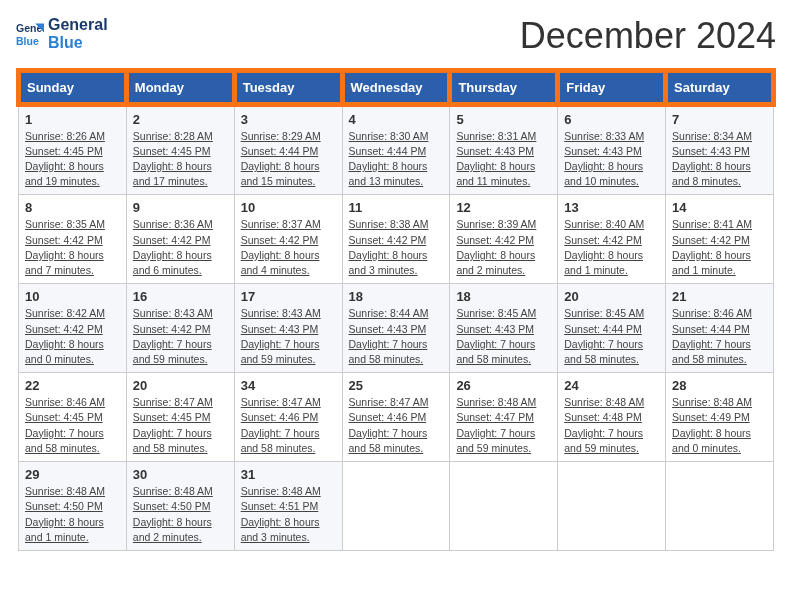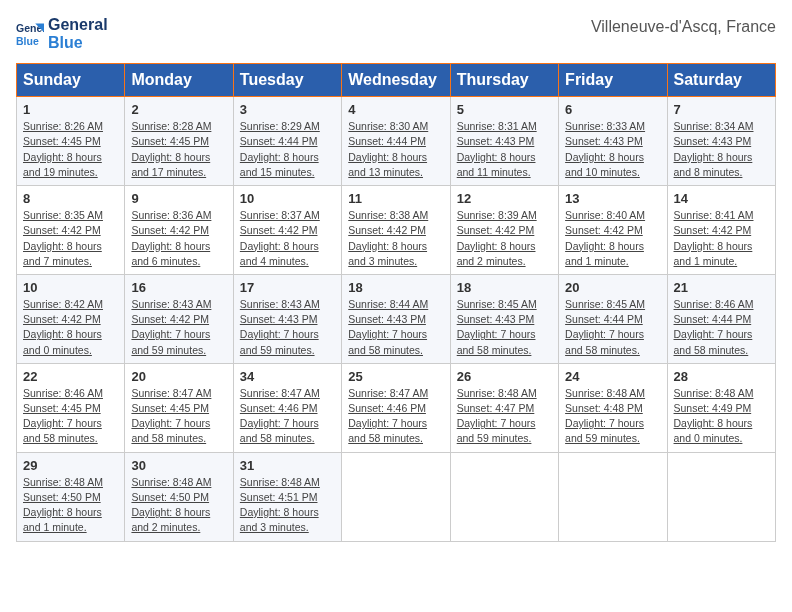--- a/index.html
+++ b/index.html
@@ -42,23 +42,23 @@
     table {
       width: 100%;
       border-collapse: collapse;
       font-size: 11px;
     }
     thead tr th {
       background-color: #2b5fac;
       color: #fff;
       padding: 7px 6px;
       text-align: left;
-      font-size: 16px;
+      font-size: 13px;
       font-weight: 600;
-      border: 1px solid #f97316;
+      border: 5px solid #f97316;
     }
     tbody tr td {
       border: 1px solid #ccc;
       vertical-align: top;
       padding: 5px 6px;
       width: calc(100% / 7);
       min-height: 80px;
       background: #fff;
     }
     tbody tr:nth-child(odd) td {
@@ -93,21 +93,21 @@
       <text x="0" y="14" font-size="12" font-weight="bold" fill="#1a3a6b">General</text>
       <text x="0" y="28" font-size="12" font-weight="bold" fill="#2b7fd4">Blue</text>
       <polygon points="22,4 32,4 32,14" fill="#2b7fd4"></polygon>
     </svg>
     <div style="display:flex;flex-direction:column;align-items:flex-start;margin-left:2px;">
       <span style="font-size:16px;font-weight:bold;color:#1a3a6b;line-height:1.1;">General</span>
       <span style="font-size:16px;font-weight:bold;color:#2b7fd4;line-height:1.1;">Blue</span>
     </div>
   </div>
   <div class="title-area">
-    <div class="location-title">Villeneuve-d'Ascq, France</div>
+    <div class="month-title">December 2024</div>
   </div>
 </div>
 
 <table>
   <thead>
     <tr>
     <th>Sunday</th>
         <th>Monday</th>
         <th>Tuesday</th>
         <th>Wednesday</th>

